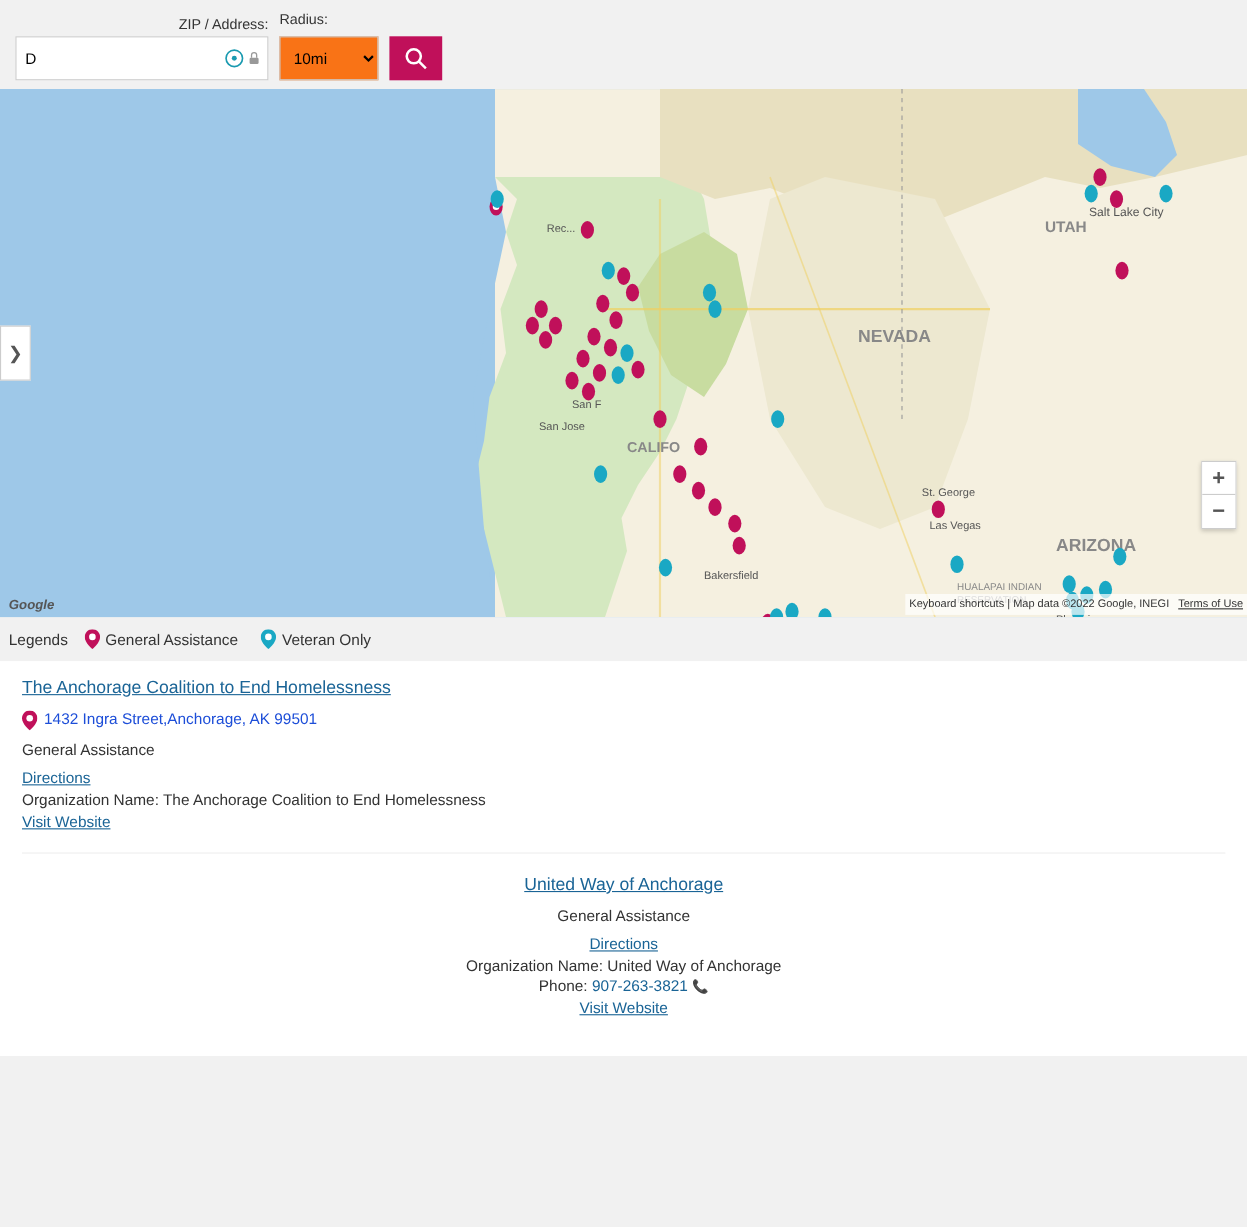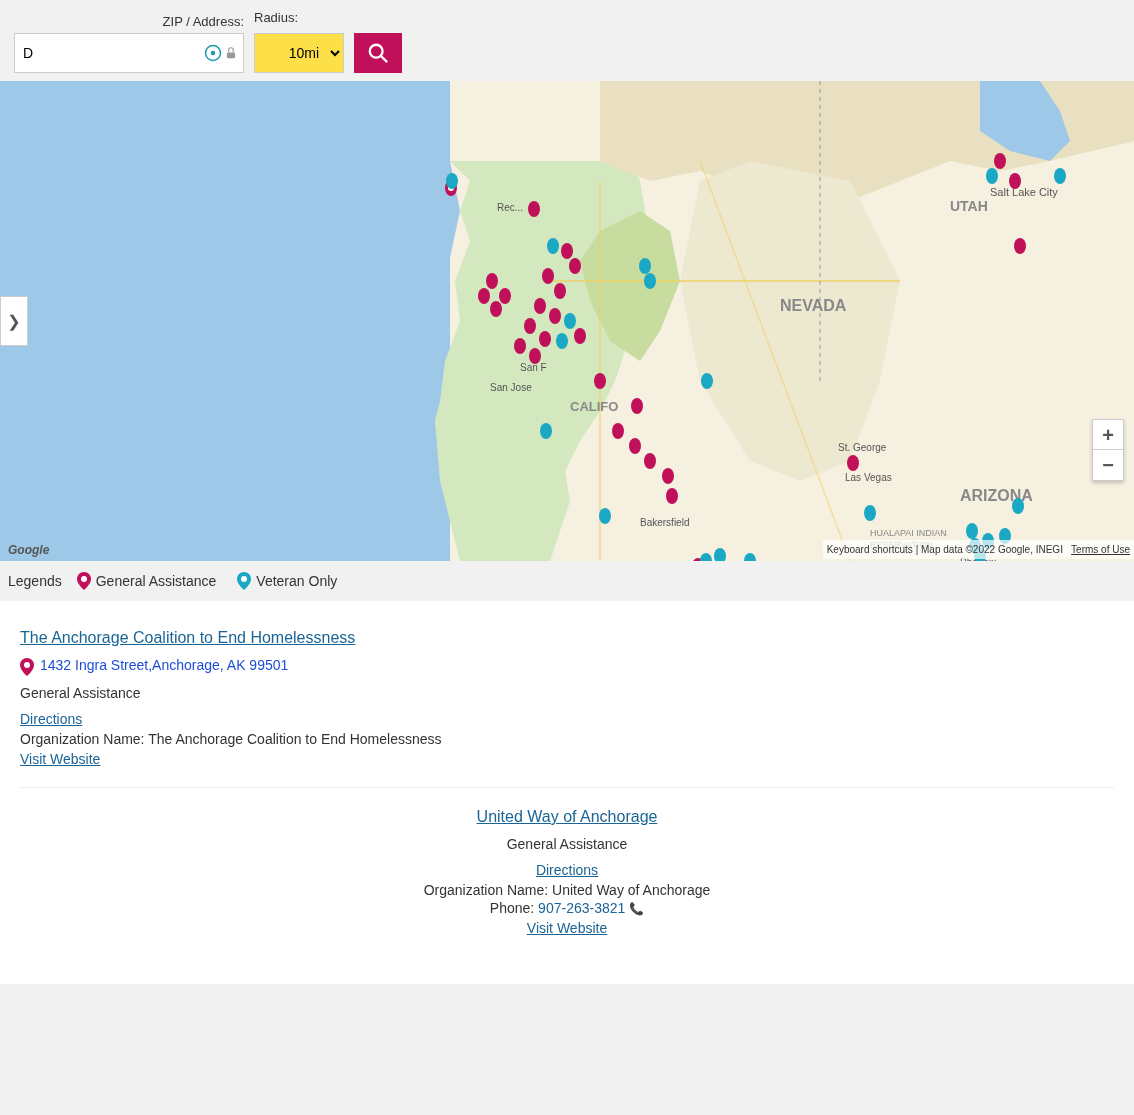--- a/index.html
+++ b/index.html
@@ -49,23 +49,22 @@
     }
     .radius-group label {
       font-size: 13px;
       color: #333;
     }
     .radius-select {
       height: 40px;
       border: 1px solid #ccc;
       padding: 0 8px;
       font-size: 14px;
-      background: #fde047;
+      background: #f97316;
       width: 90px;
-      text-align: right;
     }
     .search-button {
       width: 48px;
       height: 40px;
       background: #c0105a;
       border: none;
       cursor: pointer;
       display: flex;
       align-items: center;
       justify-content: center;
@@ -178,21 +177,21 @@
       align-items: center;
       justify-content: center;
     }
     .legend-label {
       font-size: 14px;
       color: #333;
     }
 
     .results-container {
       background: #fff;
-      padding: 28px 20px;
+      padding: 16px 20px;
     }
 
     .org-entry {
       border-bottom: 1px solid #eee;
       padding-bottom: 20px;
       margin-bottom: 20px;
     }
     .org-entry:last-child { border-bottom: none; margin-bottom: 0; text-align: center; }
 
     .org-name {

